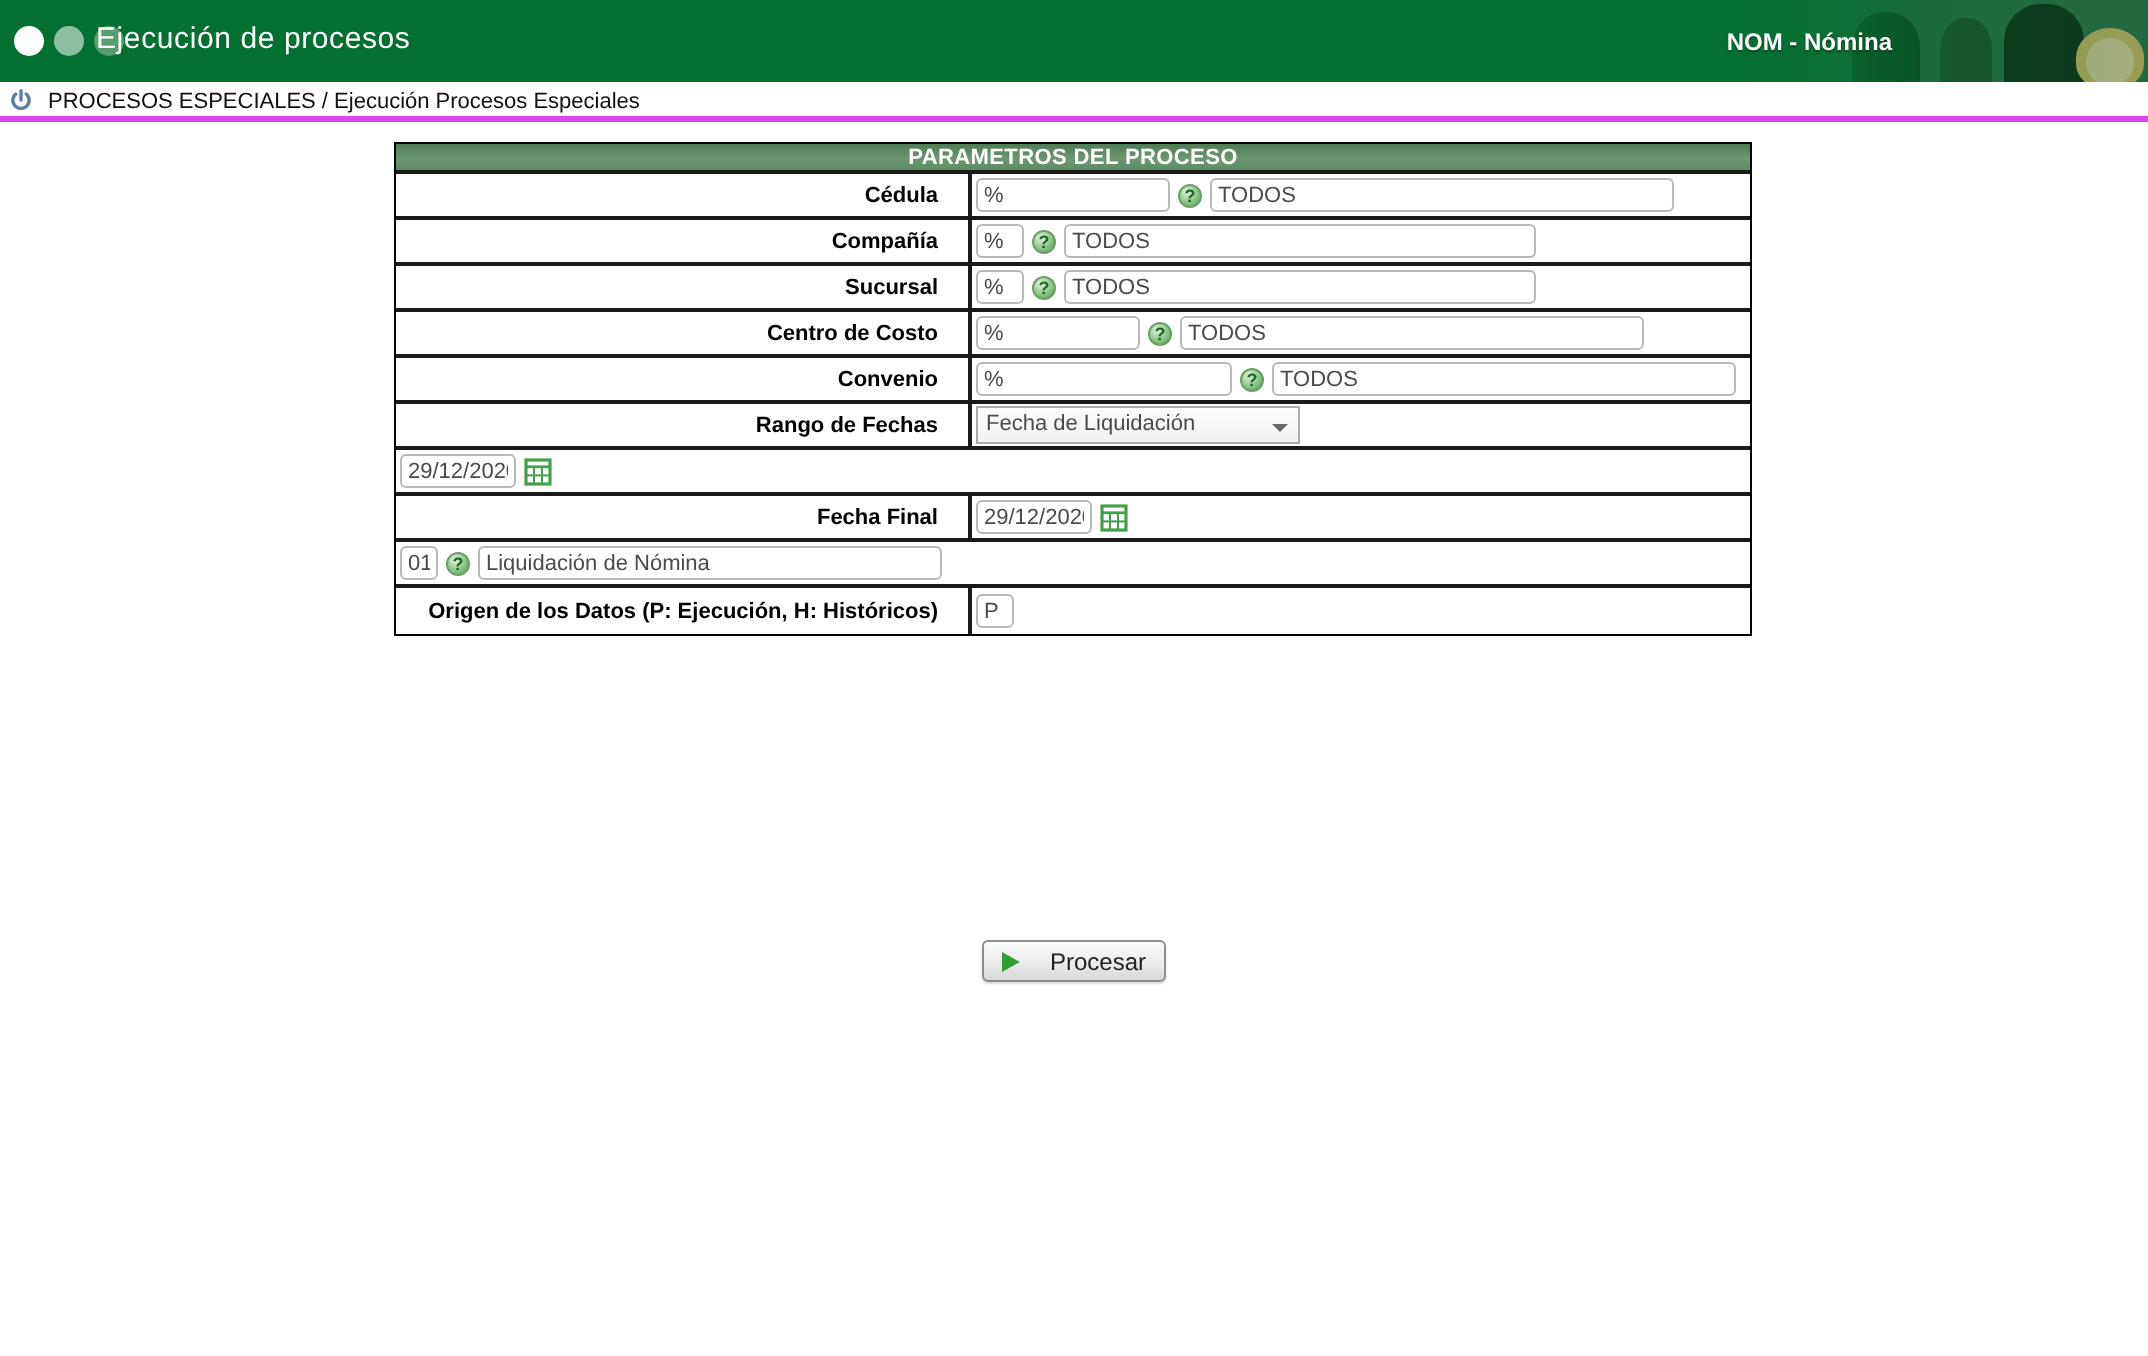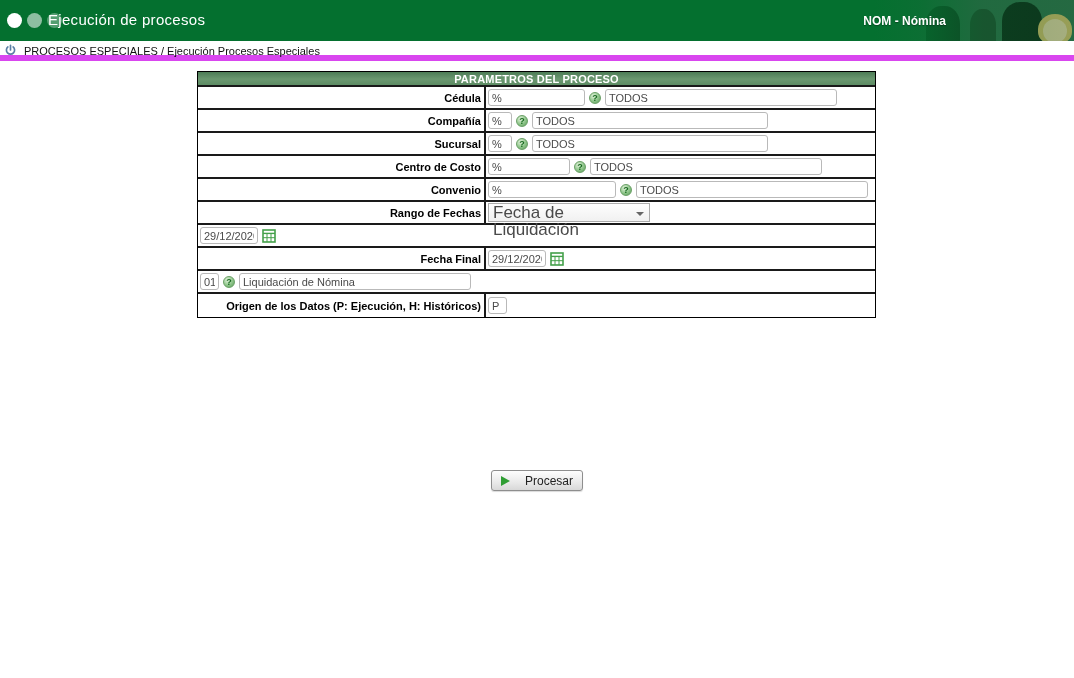--- a/index.html
+++ b/index.html
@@ -29,54 +29,54 @@
   .sil.s3 { left:128px; top:2px; width:40px; height:42px; background:#101f15; }
   .photo .hair { position:absolute; right:2px; top:14px; width:34px; height:30px;
                  border-radius:50% 50% 40% 40%; background:#d9b267; }
   .photo .face { position:absolute; right:7px; top:19px; width:24px; height:24px;
                  border-radius:50%; background:#ecc9a2; }
   .photo .tint { position:absolute; inset:0;
                  background:linear-gradient(90deg,#04702f 0%, rgba(4,112,47,0.85) 22%, rgba(4,112,47,0.38) 55%, rgba(4,112,47,0.30) 100%); }
 
   
   .crumbbar { position:absolute; left:0; top:41px; width:1074px; height:20px;
-              background:#fff; border-bottom:6px solid #d946ef; }
+              background:#fff; border-bottom:3px solid #d946ef; }
   .power-icon { position:absolute; left:4px; top:3px; width:13px; height:13px; }
   .crumb-text { position:absolute; left:24px; top:4px; font-size:11px; color:#101010; }
 
   
   .ptable { position:absolute; left:197px; top:71px; width:679px;
             border:1px solid #000; background:#7dd3fc; }
   .ptable-header { height:15px; border-bottom:2px solid #1a1a1a;
             background:linear-gradient(#4d7c56, #6b9870 55%, #5d8c64);
             color:#fff; font-size:11px; font-weight:bold; text-align:center;
             line-height:14px; letter-spacing:0.2px; }
   .prow { display:flex; height:23px; border-bottom:2px solid #1a1a1a; background:#fff; }
   .prow:last-child { border-bottom:none; }
   .pcell-label { width:288px; border-right:2px solid #1a1a1a;
                  display:flex; align-items:center; justify-content:flex-end;
-                 padding-right:3px; font-size:11px; font-weight:bold; color:#000; }
+                 padding-right:15px; font-size:11px; font-weight:bold; color:#000; }
   .pcell-value { flex:1; display:flex; align-items:center; padding-left:2px; gap:4px; }
 
   input.fld { height:17px; border:1px solid #b9b9b9; border-radius:3px;
               font-family:"Liberation Sans", sans-serif; font-size:11px;
               color:#4a4a4a; padding:0 3px; background:#fff; }
   .w19{width:19px;} .w22{width:24px;} .w55{width:58px;} .w80{width:82px;}
   .w97{width:97px;} .w126{width:128px;} .w230{width:232px;} .w234{width:236px;}
 
   .help-icon { width:12px; height:12px; border-radius:50%; flex:0 0 12px;
                background:radial-gradient(circle at 35% 30%, #e2f3db, #8cc488 55%, #5a9a58);
                border:1px solid #6aa066; position:relative; cursor:pointer; }
   .help-icon::before { content:"?"; position:absolute; left:0; right:0; top:0;
                text-align:center; font-size:9px; line-height:11px;
                font-weight:bold; color:#17691f; }
 
   .selectbox { width:162px; height:19px; border:1px solid #ababab;
                background:linear-gradient(#fdfdfd,#f1f1f1);
-               font-size:17px; color:#4a4a4a; line-height:17px; padding:0 4px;
+               font-size:11px; color:#4a4a4a; line-height:17px; padding:0 4px;
                position:relative; cursor:pointer; }
   .caret { position:absolute; right:5px; top:8px; width:0; height:0;
            border-left:4px solid transparent; border-right:4px solid transparent;
            border-top:4px solid #666; }
 
   .cal-icon { width:14px; height:14px; display:block; cursor:pointer; }
 
   
   .process-btn { position:absolute; left:491px; top:470px; width:92px; height:21px;
                  border:1px solid #8e8e8e; border-radius:3px;

